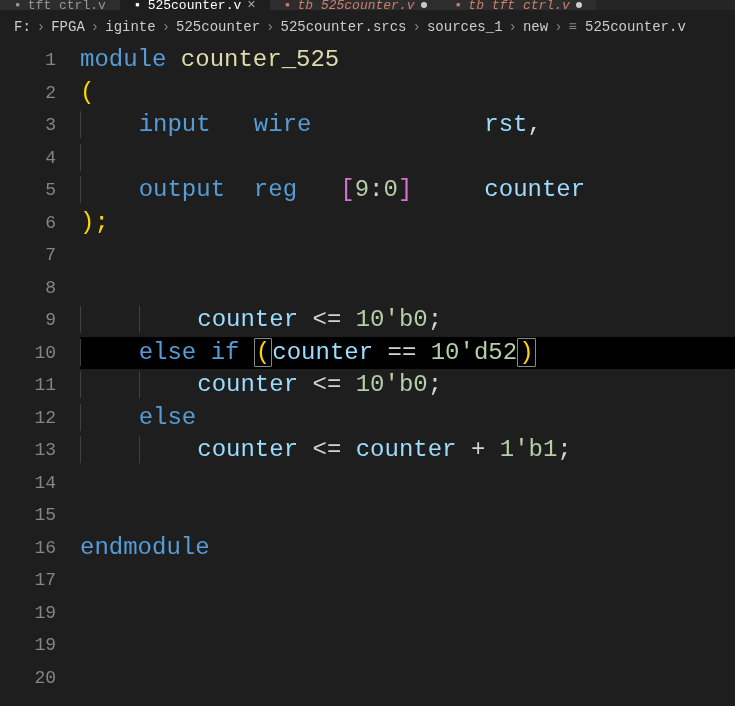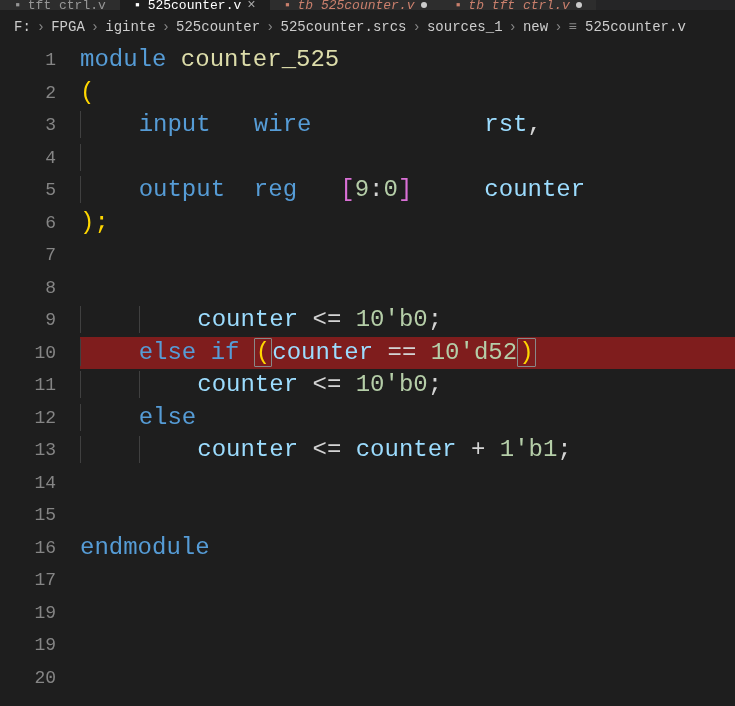--- a/index.html
+++ b/index.html
@@ -71,21 +71,21 @@
     position: relative;
   }
   .codeline {
     height: 32.5px;
     line-height: 32.5px;
     white-space: pre;
     font-size: 24px;
     position: relative;
   }
   .highlight-line {
-    background: #7f1d1d;
+    background: #000000;
   }
   
   .kw { color: #569cd6; }       
   .fn { color: #dcdcaa; }       
   .type { color: #4ec9b0; }     
   .id { color: #9cdcfe; }       
   .num { color: #b5cea8; }      
   .punc { color: #d4d4d4; }
   .gold { color: #ffd700; }     
   .purple { color: #da70d6; }

